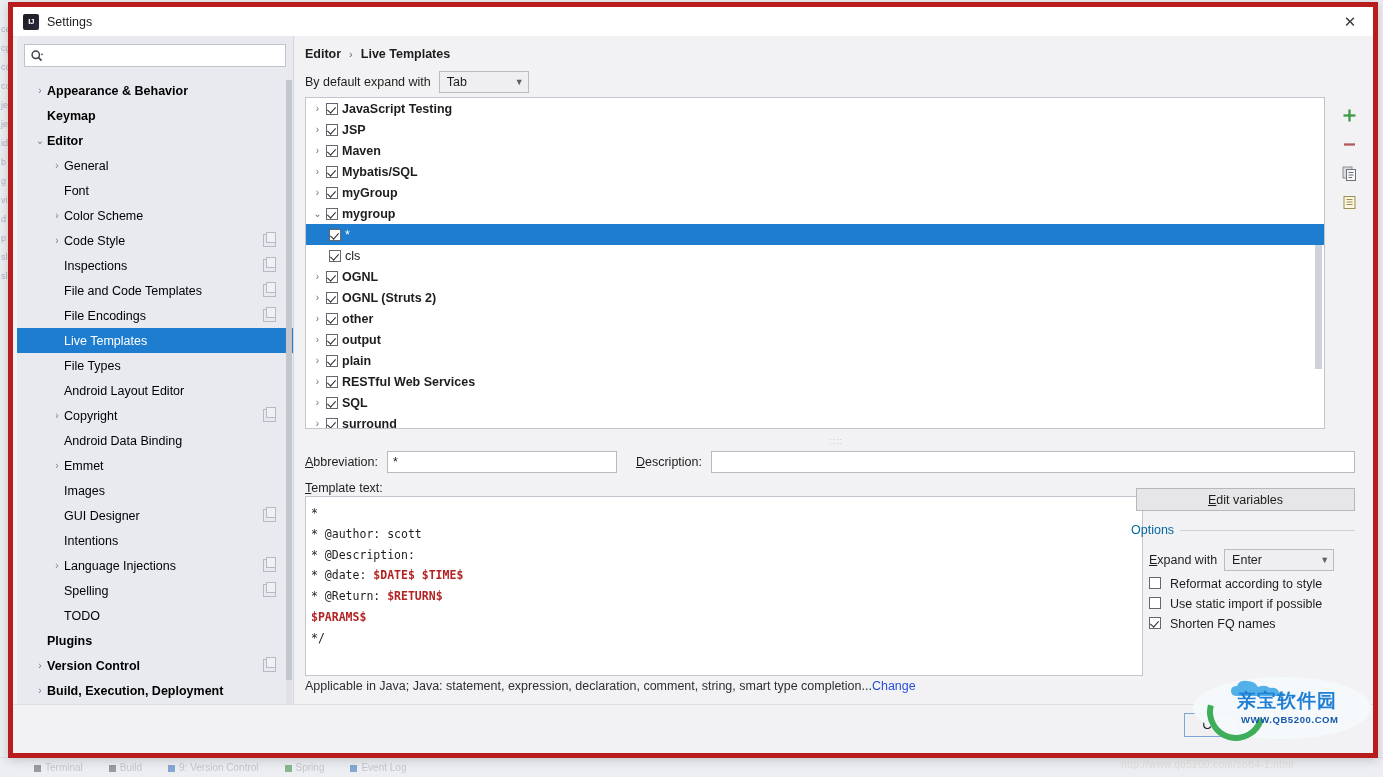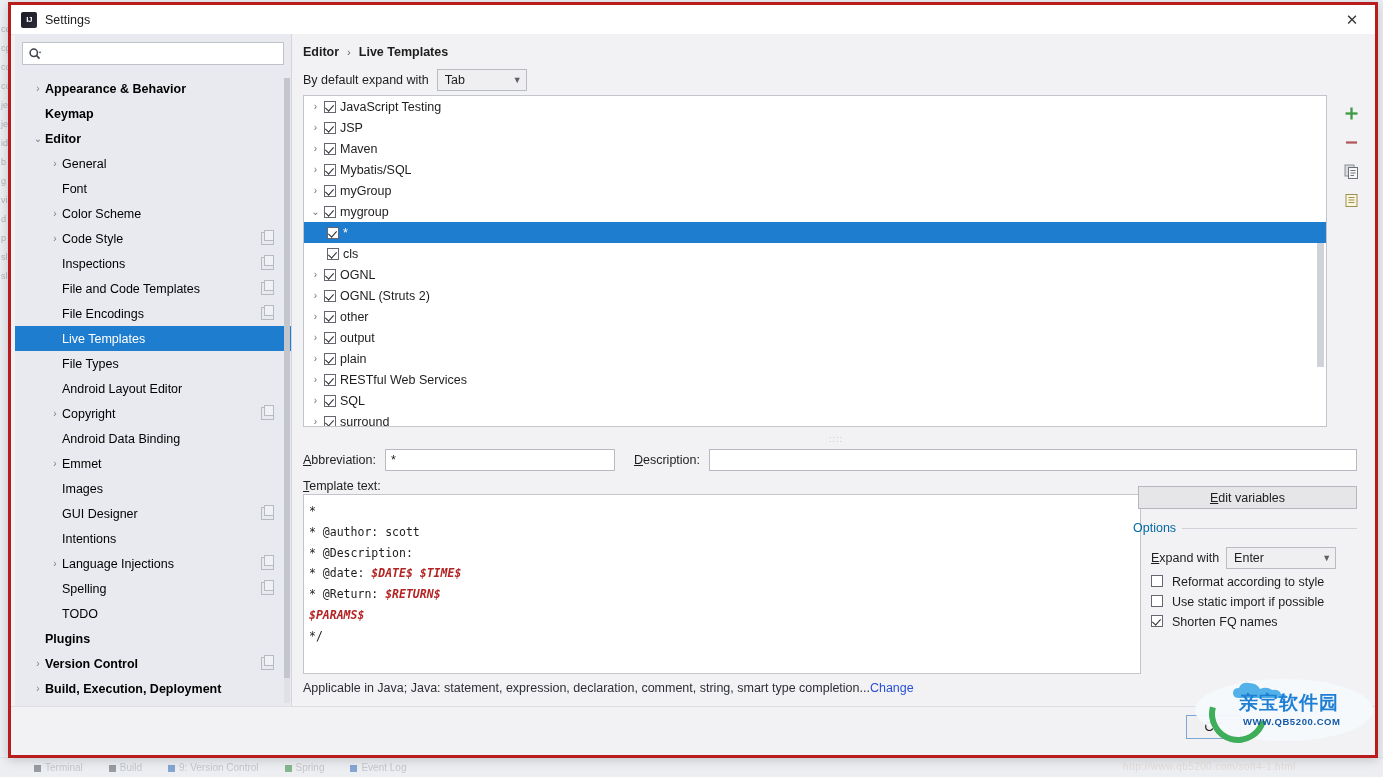--- a/index.html
+++ b/index.html
@@ -32,21 +32,21 @@
     display: flex; align-items: center; gap: 26px; padding-left: 34px;
     opacity: .65;
   }
   .bg-statusbar .sq { display:inline-block; width:7px; height:7px; margin-right:4px; vertical-align:-1px; }
 
   
   .dialog {
     position: absolute; left: 8px; top: 2px;
     width: 1370px; height: 756px;
     background: #f2f2f4;
-    border: 3px solid #b91c1c;
+    border: 5px solid #b91c1c;
     box-shadow: 0 2px 10px rgba(0,0,0,.18);
     box-sizing: border-box;
   }
   .titlebar {
     height: 29px; background: #ffffff;
     display: flex; align-items: center;
     border-bottom: 1px solid #e6e7ea;
     position: relative;
   }
   .ij-logo {
@@ -173,21 +173,21 @@
   .cbx {
     width: 12px; height: 12px; flex: none; border: 1px solid #646770;
     background: #fff; margin-right: 4px; position: relative;
     box-sizing: border-box;
   }
   .cbx.on::after {
     content: ""; position: absolute; left: 2px; top: 1px;
     width: 4px; height: 7px; border: solid #2b2b2b;
     border-width: 0 1.6px 1.6px 0; transform: rotate(42deg);
   }
-  .trow .tlbl { font-size: 12.5px; font-weight: normal; }
+  .trow .tlbl { font-size: 12.5px; font-weight: bold; }
   .trow.child { padding-left: 23px; }
   .trow.child .tlbl { font-weight: normal; }
   .trow.tsel { background: #1f7dd0; }
   .trow.tsel .tlbl { color: #fff; }
   .tt-scrollbar {
     position: absolute; right: 2px; top: 147px; width: 7px; height: 124px;
     background: #cfd2d8;
   }
 
   
@@ -225,21 +225,21 @@
   .tt-label { position: absolute; left: 10px; top: 445px; font-size: 12.5px; }
   .editor-box {
     position: absolute; left: 10px; top: 460px; width: 838px; height: 180px;
     background: #fff; border: 1px solid #c2c5cb; box-sizing: border-box;
     padding: 6px 0 0 5px; overflow: hidden;
   }
   .eline {
     font-family: "DejaVu Sans Mono", monospace; font-size: 11.5px;
     line-height: 20.8px; color: #1d1d1d; white-space: pre;
   }
-  .evar { color: #b42323; font-style: italic; font-weight: bold; margin-top: 13px; }
+  .evar { color: #b42323; font-weight: bold; margin-top: 13px; }
 
   .edit-vars-btn {
     position: absolute; right: 18px; top: 452px; width: 219px; height: 23px;
     background: #e6e6e8; border: 1px solid #b5b8bf; box-sizing: border-box;
     display: flex; align-items: center; justify-content: center;
     font-size: 12.5px;
   }
   .options {
     position: absolute; right: 18px; top: 487px; width: 224px;
   }

